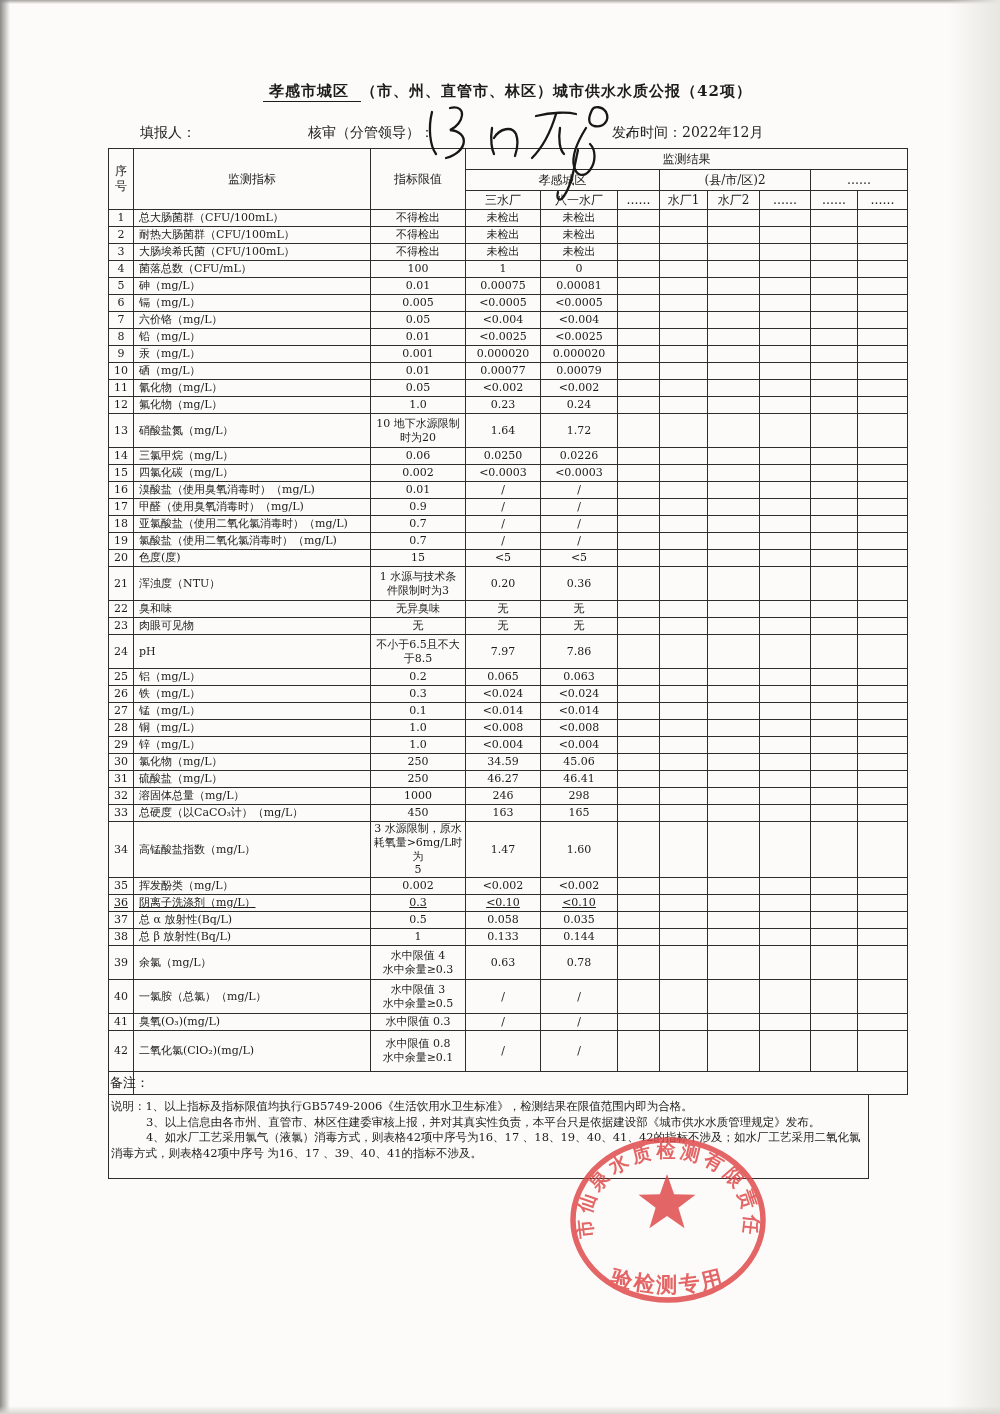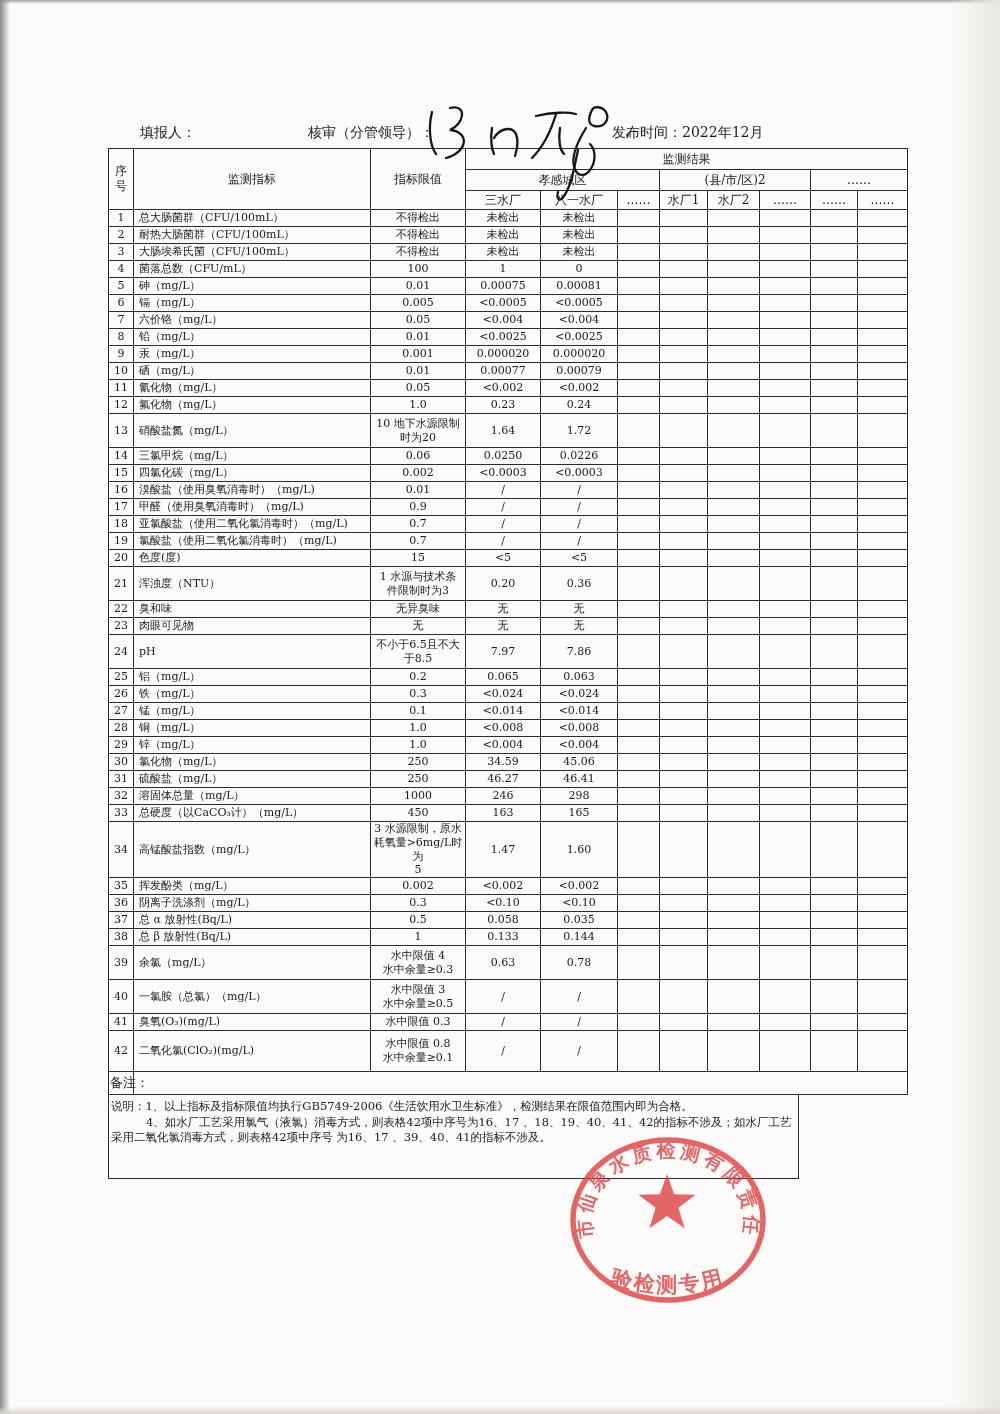--- a/index.html
+++ b/index.html
@@ -23,37 +23,38 @@
   table{border-collapse:collapse;table-layout:fixed;width:799px;}
   td{border:1px solid #2e2d2c;font-size:11px;text-align:center;vertical-align:middle;padding:0 2px;line-height:1.25;overflow:hidden;}
   tr.h1 td{height:20px;font-size:12px;}
   tr.h2 td{height:20px;font-size:12px;}
   tr.h3 td{height:18px;font-size:12px;}
   td.ind{text-align:left;padding-left:5px;}
   td.lim{white-space:pre-line;}
   td.seq{padding:0;}
   tr.remark td{height:22px;}
   td.remark-label{white-space:nowrap;overflow:visible;font-size:13px;text-align:left;padding-left:1px;}
-  #notes-box{box-sizing:border-box;width:691px;height:85px;border:1px solid #2e2d2c;margin-top:-1px;padding:4px 6px 0 2px;font-size:11.5px;line-height:15.5px;}
+  #notes-box{box-sizing:border-box;width:761px;height:85px;border:1px solid #2e2d2c;margin-top:-1px;padding:4px 6px 0 2px;font-size:11.5px;line-height:15.5px;}
   .note-first{margin-left:0;}
   .note-indent{margin-left:35px;}
   .note-hang{margin-left:0;text-indent:35px;}
 
   #signature{position:absolute;left:415px;top:95px;width:230px;height:115px;z-index:6;pointer-events:none;}
   #stamp{position:absolute;left:558px;top:1127px;width:220px;height:190px;z-index:7;opacity:.82;pointer-events:none;}
 </style>
 </head>
 <body>
 
 <div id="page">
   <div class="edge-top"></div>
   <div class="edge-left"></div>
   <div class="edge-right"></div>
   <div class="edge-bottom"></div>
 
+  <div class="doc-title"><span class="region">孝感市城区</span><span>（市、州、直管市、林区）城市供水水质公报（42项）</span></div>
 
   <span class="meta filler">填报人：</span>
   <span class="meta reviewer">核审（分管领导）：</span>
   <span class="meta comma">，</span>
   <span class="meta publish">发布时间：2022年12月</span>
 
   <svg id="signature" viewBox="0 0 230 115" fill="none" stroke="#171717" stroke-width="2.3" stroke-linecap="round">
     <path d="M17,17 C13,33 15,51 21,59"></path>
     <path d="M35,13 C53,9 49,29 35,35 C55,37 53,57 31,63"></path>
     <path d="M77,33 C75,45 77,55 79,59"></path>
@@ -559,21 +560,21 @@
             <td class="lim">0.002</td>
             <td>&lt;0.002</td>
             <td>&lt;0.002</td>
             <td></td>
             <td></td>
             <td></td>
             <td></td>
             <td></td>
             <td></td>
           </tr>
-          <tr style="height: 17px;">
+          <tr style="height: 17px; text-decoration: underline;">
             <td class="seq">36</td>
             <td class="ind">阴离子洗涤剂（mg/L）</td>
             <td class="lim">0.3</td>
             <td>&lt;0.10</td>
             <td>&lt;0.10</td>
             <td></td>
             <td></td>
             <td></td>
             <td></td>
             <td></td>
@@ -663,20 +664,21 @@
         </tbody>
       <tbody>
         <tr class="remark">
           <td class="remark-label">备注：</td>
           <td colspan="10"></td>
         </tr>
       </tbody>
     </table>
     <div id="notes-box">
         <div class="note-first"><span>说明：</span>1、以上指标及指标限值均执行GB5749-2006《生活饮用水卫生标准》，检测结果在限值范围内即为合格。</div>
+        <div class="note-indent">3、以上信息由各市州、直管市、林区住建委审核上报，并对其真实性负责，本平台只是依据建设部《城市供水水质管理规定》发布。</div>
         <div class="note-hang">4、如水厂工艺采用氯气（液氯）消毒方式，则表格42项中序号为16、17 、18、19、40、41、42的指标不涉及；如水厂工艺采用二氧化氯消毒方式，则表格42项中序号 为16、17 、39、40、41的指标不涉及。</div>
       </div>
   </div>
 
   <svg id="stamp" viewBox="0 0 220 190">
     <ellipse cx="110" cy="93" rx="95" ry="80" fill="none" stroke="#df4545" stroke-width="5.5"></ellipse>
     <defs>
       <path id="sealTopArc" d="M 37.6 114.5 A 77 63 0 1 1 182.4 114.5" fill="none"></path>
       <path id="sealBottomArc" d="M 44 153 Q 110 177 176 153" fill="none"></path>
     </defs>

